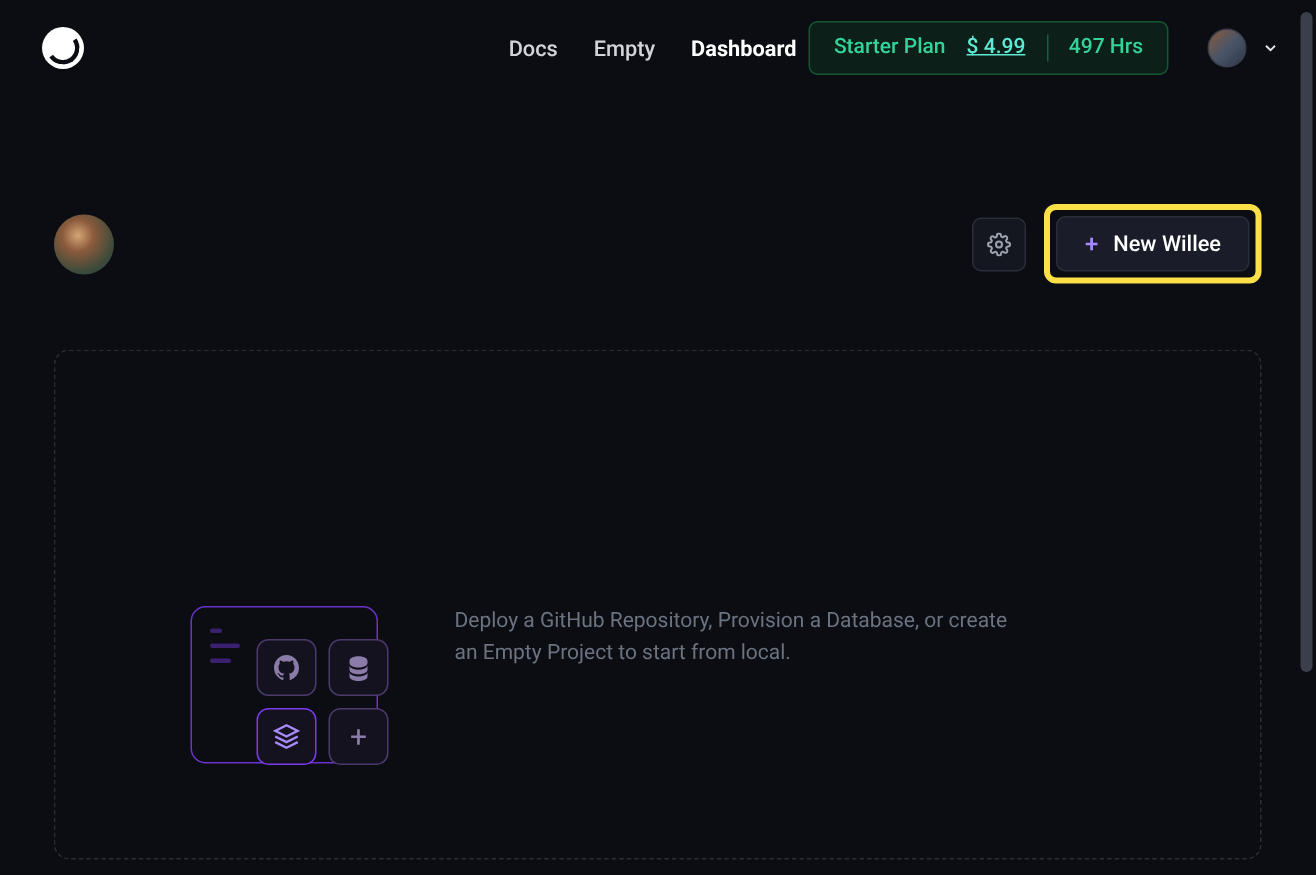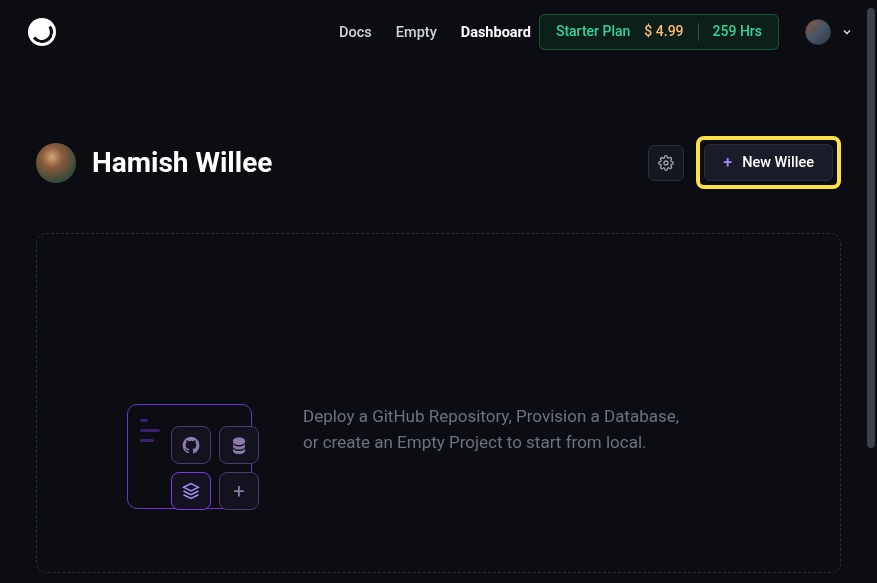--- a/index.html
+++ b/index.html
@@ -71,21 +71,21 @@
       gap: 14px;
       background: rgba(22, 163, 74, 0.12);
       border: 1px solid rgba(34, 197, 94, 0.35);
       border-radius: 6px;
       padding: 8px 16px;
       font-size: 14px;
       font-weight: 500;
       cursor: pointer;
     }
     .plan-name { color: #34d399; }
-    .plan-price { color: #fdba74; }
+    .plan-price { color: #5eead4; text-decoration: underline; }
     .plan-sep {
       width: 1px;
       height: 18px;
       background: rgba(52, 211, 153, 0.35);
     }
     .plan-hours { color: #34d399; }
     .user-area {
       display: flex;
       align-items: center;
       gap: 10px;
@@ -210,21 +210,21 @@
     .empty-copy {
       max-width: 380px;
     }
     .empty-title {
       font-size: 21px;
       font-weight: 600;
       color: #e5e7eb;
       margin-bottom: 12px;
     }
     .empty-desc {
-      font-size: 17px;
+      font-size: 14px;
       color: #6b7280;
       line-height: 1.5;
     }
   </style>
 </head>
 <body>
 
 <div class="scrollbar"></div>
 
 <div class="topbar">
@@ -232,34 +232,33 @@
   <div class="nav-spacer"></div>
   <div class="nav-links">
     <span class="nav-link">Docs</span>
     <span class="nav-link">Empty</span>
     <span class="nav-link active">Dashboard</span>
   </div>
   <div class="plan-badge">
     <span class="plan-name">Starter Plan</span>
     <span class="plan-price">$ 4.99</span>
     <span class="plan-sep"></span>
-    <span class="plan-hours">259 Hrs</span>
+    <span class="plan-hours">497 Hrs</span>
   </div>
   <div class="user-area">
     <div class="avatar"></div>
     <svg class="chevron" viewBox="0 0 24 24" fill="none" stroke="#e5e7eb" stroke-width="2.5">
         <polyline points="6 9 12 15 18 9"></polyline>
       </svg>
   </div>
 </div>
 
 <div class="main">
   <div class="page-header">
     <div class="page-avatar"></div>
-    <h1 class="page-title">Hamish Willee</h1>
     <div class="nav-spacer"></div>
     <div class="header-actions">
       <div class="icon-btn">
         <svg width="16" height="16" viewBox="0 0 24 24" fill="none" stroke="currentColor" stroke-width="2">
           <circle cx="12" cy="12" r="3"></circle>
           <path d="M19.4 15a1.65 1.65 0 0 0 .33 1.82l.06.06a2 2 0 1 1-2.83 2.83l-.06-.06a1.65 1.65 0 0 0-1.82-.33 1.65 1.65 0 0 0-1 1.51V21a2 2 0 0 1-4 0v-.09a1.65 1.65 0 0 0-1-1.51 1.65 1.65 0 0 0-1.82.33l-.06.06a2 2 0 1 1-2.83-2.83l.06-.06a1.65 1.65 0 0 0 .33-1.82 1.65 1.65 0 0 0-1.51-1H3a2 2 0 0 1 0-4h.09a1.65 1.65 0 0 0 1.51-1 1.65 1.65 0 0 0-.33-1.82l-.06-.06a2 2 0 1 1 2.83-2.83l.06.06a1.65 1.65 0 0 0 1.82.33h0a1.65 1.65 0 0 0 1-1.51V3a2 2 0 0 1 4 0v.09a1.65 1.65 0 0 0 1 1.51 1.65 1.65 0 0 0 1.82-.33l.06-.06a2 2 0 1 1 2.83 2.83l-.06.06a1.65 1.65 0 0 0-.33 1.82v0a1.65 1.65 0 0 0 1.51 1H21a2 2 0 0 1 0 4h-.09a1.65 1.65 0 0 0-1.51 1z"></path>
         </svg>
       </div>
       <div class="new-project-wrapper">
         <div class="new-project-btn">

